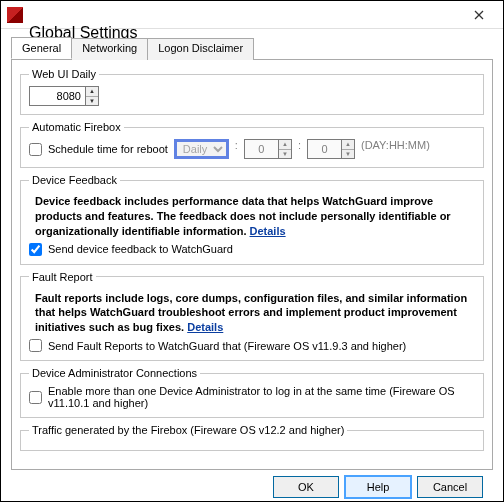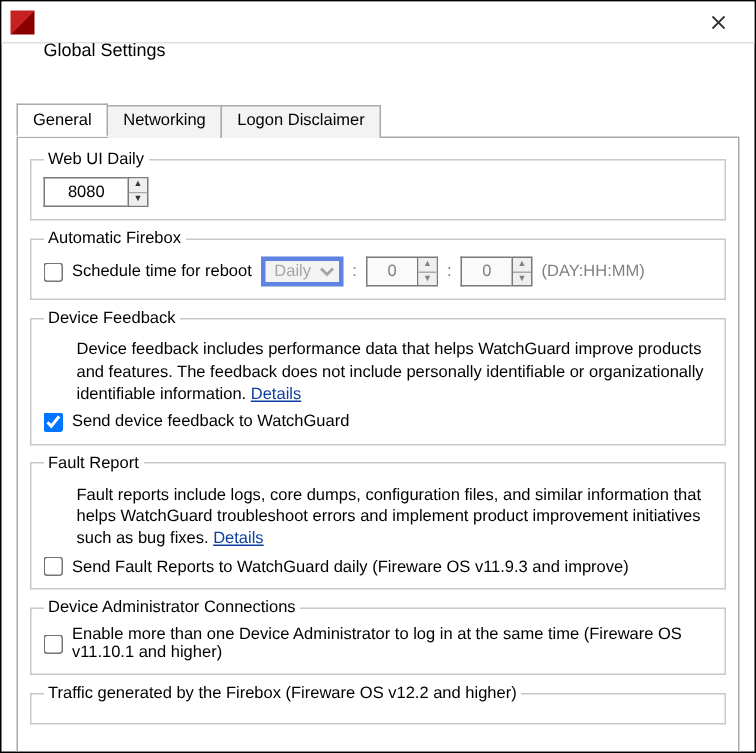--- a/index.html
+++ b/index.html
@@ -20,21 +20,21 @@
     align-items: center;
     padding: 0 6px 0 6px;
     background: #fff;
     border-bottom: 1px solid #e0e0e0;
   }
   .titlebar .app-icon {
     width: 16px; height: 16px;
     background: linear-gradient(135deg, #c62020 0%, #c62020 50%, #8a0000 50%, #8a0000 100%);
     margin-right: 6px;
   }
-  .titlebar .title { flex: 1; font-size: 12px; margin-top: 36px; }
+  .titlebar .title { flex: 1; font-size: 16px; margin-top: 36px; }
   .titlebar .close {
     width: 36px; height: 22px;
     display: flex; align-items: center; justify-content: center;
     font-size: 14px; color: #333;
   }
   .client {
     padding: 8px 10px 0 10px;
   }
   .tabs {
     display: flex;
@@ -43,21 +43,20 @@
   }
   .tab {
     padding: 3px 10px 4px 10px;
     border: 1px solid #a9a9a9;
     border-bottom: none;
     background: #f3f3f3;
     margin-right: -1px;
     position: relative;
     top: 1px;
     font-size: 11px;
-    margin-top: 32px;
   }
   .tab.active {
     background: #fff;
     top: 0;
     padding-top: 4px;
     border-bottom: 1px solid #fff;
     z-index: 2;
   }
   .tabbody {
     border: 1px solid #a9a9a9;
@@ -77,21 +76,21 @@
     color: #000;
   }
   .spinner {
     display: inline-flex;
     align-items: stretch;
     height: 20px;
     vertical-align: middle;
   }
   .spinner input {
     width: 56px;
-    text-align: center;
+    text-align: right;
     padding: 0 4px;
     border: 1px solid #7a7a7a;
     border-right: none;
     font-size: 11px;
     height: 20px;
   }
   .spinner.small input { width: 34px; text-align: center; }
   .spin-btns {
     display: flex;
     flex-direction: column;
@@ -100,36 +99,36 @@
   }
   .spin-btns div {
     flex: 1;
     font-size: 6px;
     line-height: 8px;
     text-align: center;
     background: #efefef;
     color: #333;
   }
   .spin-btns div:first-child { border-bottom: 1px solid #aaa; }
-  .row { display: flex; align-items: center; gap: 6px; flex-wrap: nowrap; }
+  .row { display: flex; gap: 6px; flex-wrap: nowrap; }
   .chk { display: flex; align-items: center; gap: 6px; }
   .chk input[type=checkbox] {
     width: 13px; height: 13px; margin: 0;
   }
   select {
     border: 3px solid #1d4ed8;
     background: #efefef;
     font-size: 11px;
     height: 20px;
     padding: 0 2px;
   }
   .disabled, .disabled * {
     color: #808080 !important;
   }
-  .desc { margin: 2px 0 4px 22px; line-height: 1.35; }
+  .desc { margin: 2px 0 4px 6px; line-height: 1.35; font-weight: bold; }
   .link { color: #0a3ea0; text-decoration: underline; cursor: pointer; }
   .footer {
     display: flex;
     justify-content: flex-end;
     gap: 6px;
     padding: 6px 10px 8px 0;
   }
   .btn {
     min-width: 66px;
     height: 22px;
@@ -223,21 +222,21 @@
       </label>
     </fieldset>
 
     <fieldset>
       <legend>Fault Report</legend>
       <div class="desc">
         <span>Fault reports include logs, core dumps, configuration files, and similar information that helps WatchGuard troubleshoot errors and implement product improvement initiatives such as bug fixes. </span><span class="link">Details</span>
       </div>
       <label class="chk">
         <input type="checkbox" style="">
-        <span>Send Fault Reports to WatchGuard daily (Fireware OS v11.9.3 and improve)</span>
+        <span>Send Fault Reports to WatchGuard that (Fireware OS v11.9.3 and higher)</span>
       </label>
     </fieldset>
 
     <fieldset>
       <legend>Device Administrator Connections</legend>
       <label class="chk">
         <input type="checkbox" style="">
         <span>Enable more than one Device Administrator to log in at the same time (Fireware OS v11.10.1 and higher)</span>
       </label>
     </fieldset>

